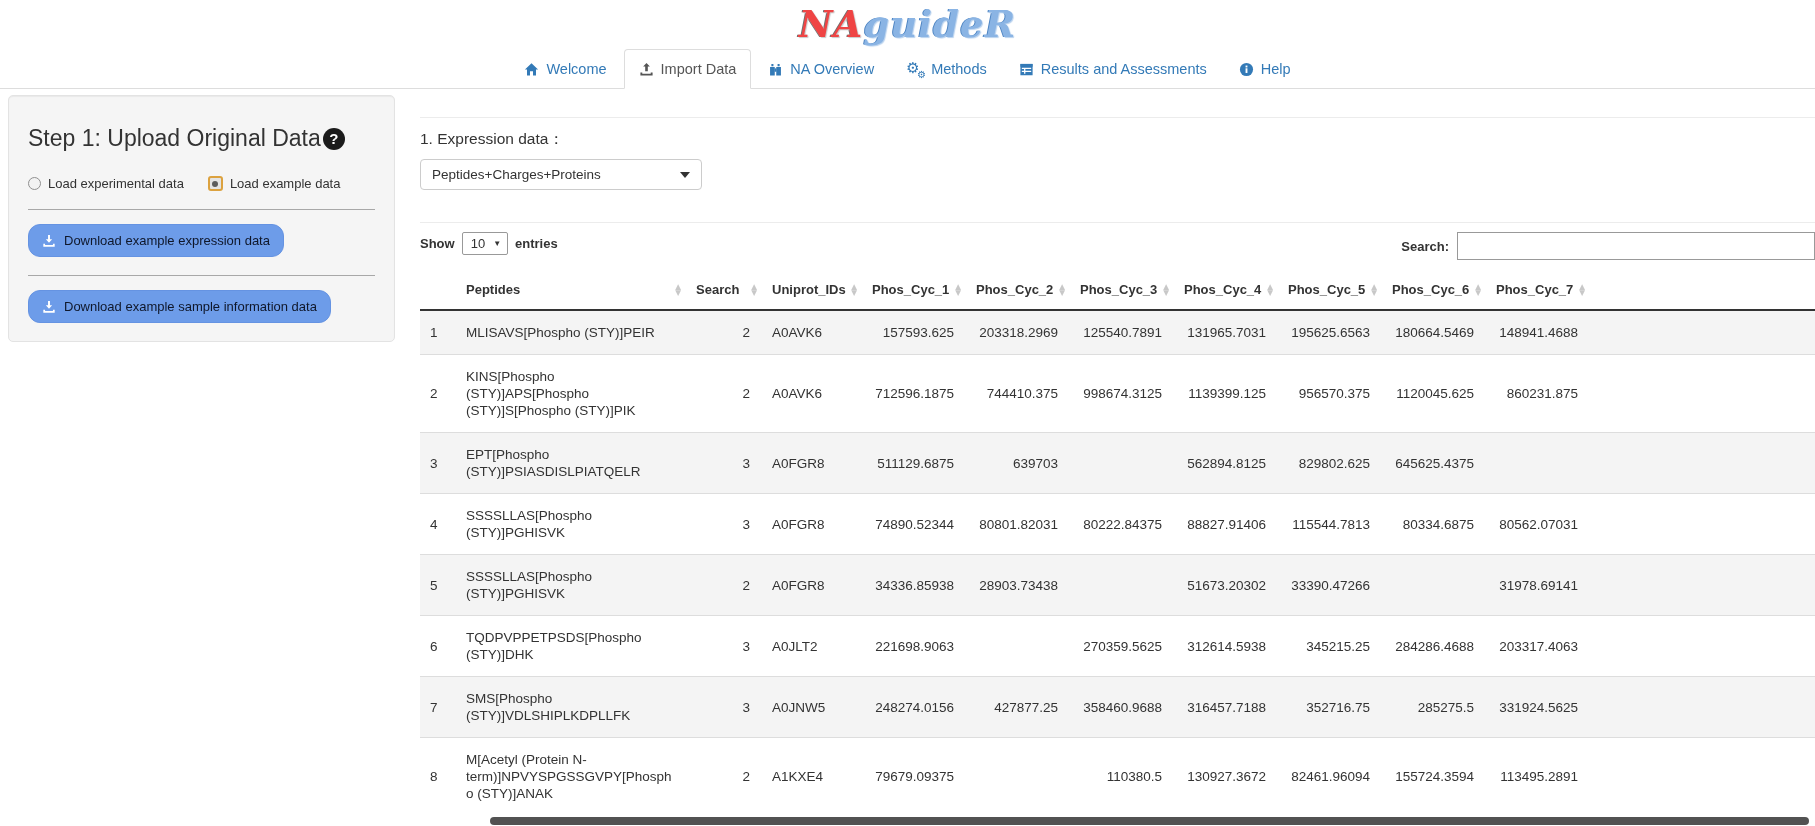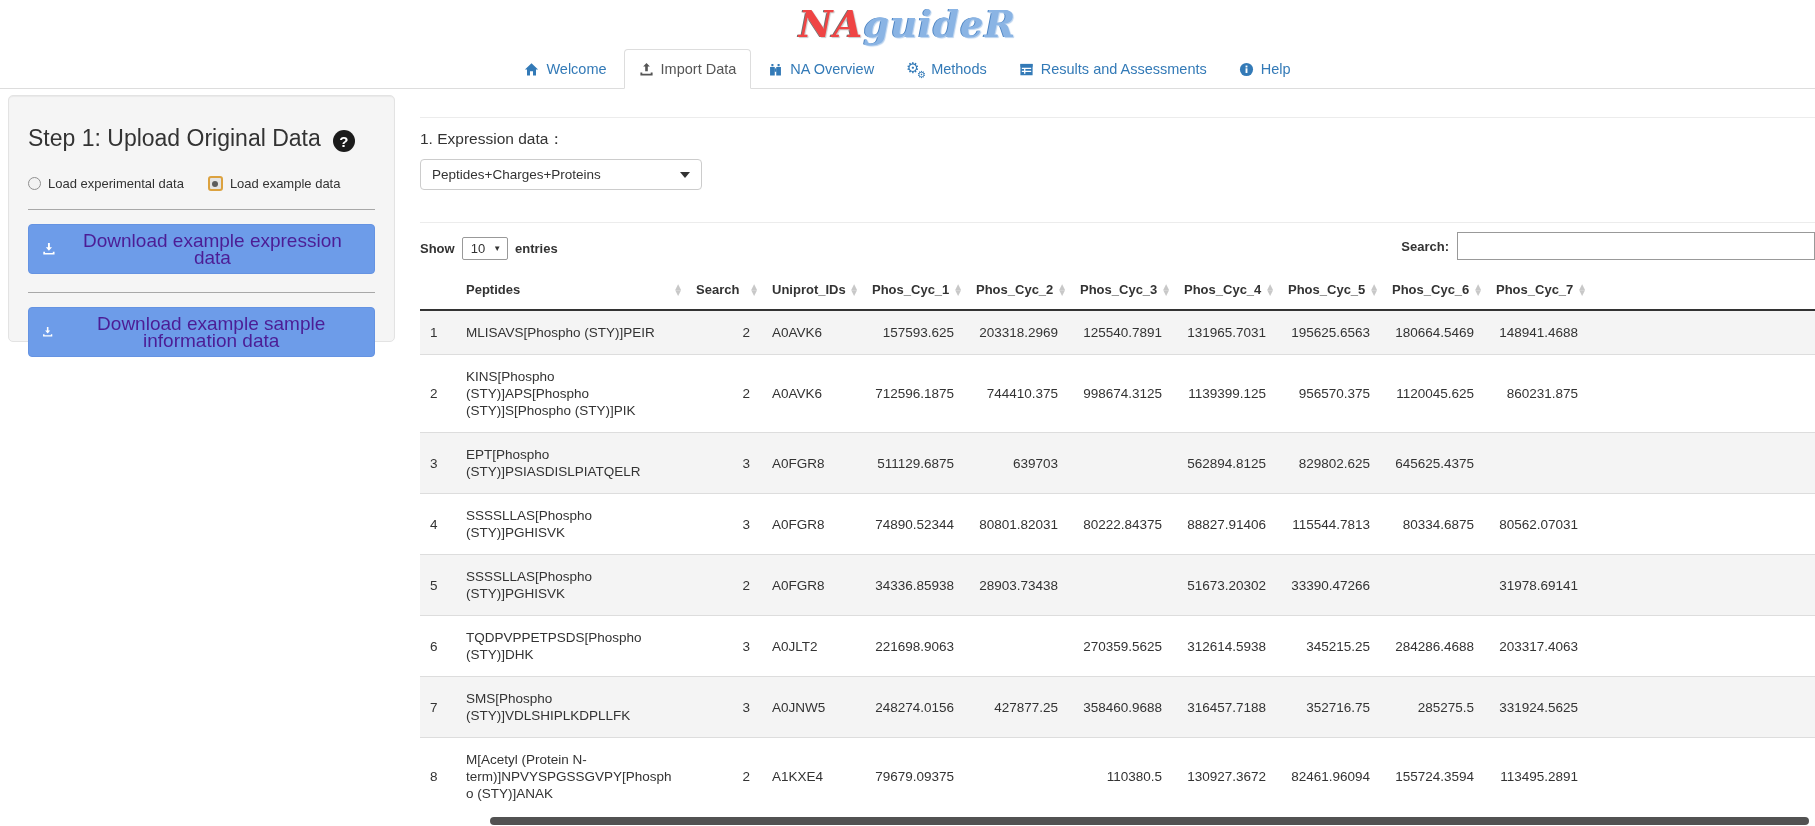--- a/index.html
+++ b/index.html
@@ -20,43 +20,43 @@
     border:1px solid transparent;border-radius:4px 4px 0 0;line-height:20px;}
   .tab.active{background:#fff;border-color:#ddd #ddd #fff #ddd;color:#555;cursor:default;}
   .tab svg{width:15px;height:15px;fill:currentColor;flex:0 0 auto;}
   .gear-icon{position:relative;display:inline-block;width:18px;height:16px;font-size:15px;line-height:15px;font-family:"DejaVu Sans",sans-serif;}
   .gear-sm{position:absolute;right:-2px;bottom:-3px;font-size:10px;line-height:10px;}
   
   .well{position:absolute;left:8px;top:95px;width:387px;height:247px;box-sizing:border-box;
     background:#f5f5f5;border:1px solid #e3e3e3;border-radius:5px;padding:19px;
     box-shadow:inset 0 1px 1px rgba(0,0,0,.05);}
   .step-title{margin:10px 0 24px 0;font-size:23px;font-weight:400;color:#333;
-    display:flex;align-items:flex-end;gap:12px;}
+    display:flex;align-items:center;gap:2px;}
   .q-icon{width:22px;height:22px;border-radius:50%;background:#1b1b1b;color:#fff;
     font-size:15px;font-weight:700;display:inline-flex;align-items:center;justify-content:center;cursor:pointer;}
   .radio-row{display:flex;align-items:center;gap:24px;font-size:13px;color:#333;margin-top:8px;}
   .radio-item{display:flex;align-items:center;gap:7px;cursor:pointer;}
   .radio-circle{width:13px;height:13px;border-radius:50%;border:1px solid #909090;background:#f2f2f2;box-sizing:border-box;}
   .radio-checked{width:15px;height:15px;border-radius:3px;border:2px solid #dca23f;background:#e4e4e4;
     box-sizing:border-box;display:inline-flex;align-items:center;justify-content:center;}
   .radio-checked .dot{width:6px;height:6px;border-radius:50%;background:#5c5c5c;}
   .well-hr{border:none;border-top:1px solid #a8a8a8;margin:18px 0 14px 0;}
-  .dl-btn{display:inline-flex;align-items:center;gap:8px;border:1px solid #6593e2;border-radius:4px;
-    background:#6d9ce9;color:#4c1d95;font-size:19px;font-family:inherit;padding:7px 13px;cursor:pointer;line-height:17px;}
+  .dl-btn{display:inline-flex;align-items:center;gap:8px;border:1px solid #6593e2;border-radius:12px;
+    background:#6d9ce9;color:#0f172a;font-size:13px;font-family:inherit;padding:7px 13px;cursor:pointer;line-height:17px;}
   .dl-btn svg{width:14px;height:14px;fill:#fff;}
   
   .main{position:absolute;left:420px;top:96px;right:0;bottom:0;}
   .faint-hr{border:none;border-top:1px solid #ececec;margin:21px 0 0 0;}
   .hr2{margin-top:32px;}
   .section-title{margin-top:11px;font-size:15.5px;font-weight:500;color:#333;}
   .field-label{margin-top:14px;font-size:13.5px;font-weight:700;color:#333;}
   .select-box{margin-top:9px;width:282px;height:31px;box-sizing:border-box;border:1px solid #ccc;border-radius:4px;
     background:#fff;display:flex;align-items:center;justify-content:space-between;padding:0 11px;font-size:13.5px;color:#333;cursor:pointer;}
   .caret{width:0;height:0;border-left:5px solid transparent;border-right:5px solid transparent;border-top:6px solid #333;}
-  .dt-controls{margin-top:9px;display:flex;justify-content:space-between;align-items:flex-end;height:28px;gap:14px;}
+  .dt-controls{margin-top:9px;display:flex;justify-content:space-between;align-items:flex-start;height:28px;gap:14px;}
   .dt-length{display:flex;align-items:center;gap:7px;font-size:13px;font-weight:700;color:#333;}
   .len-select{display:inline-flex;align-items:center;gap:8px;border:1px solid #999;border-radius:2px;background:#fff;
     padding:3px 6px 3px 8px;font-size:13px;font-weight:400;cursor:pointer;}
   .mini-caret{font-size:8px;color:#333;}
   .dt-search{display:flex;align-items:center;gap:8px;font-size:13px;font-weight:700;color:#333;}
   .search-input{width:358px;height:28px;box-sizing:border-box;border:1px solid #999;background:#fff;
     font-size:13px;padding:0 6px;outline:none;flex:0 0 auto;}
   
   table.dt{margin-top:10px;width:100%;border-collapse:collapse;table-layout:fixed;font-size:13.5px;color:#333;}
   table.dt thead th{position:relative;padding:12px 10px;border-bottom:2px solid #333;

